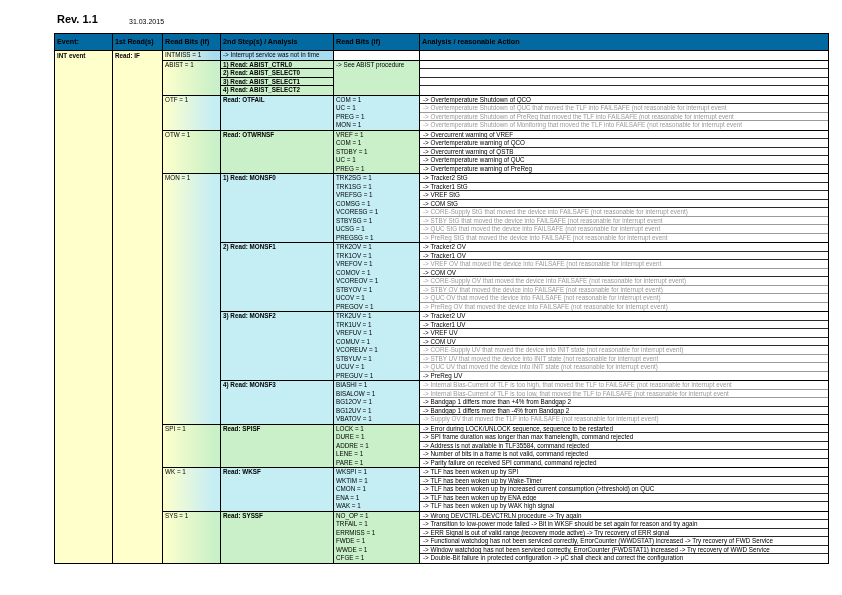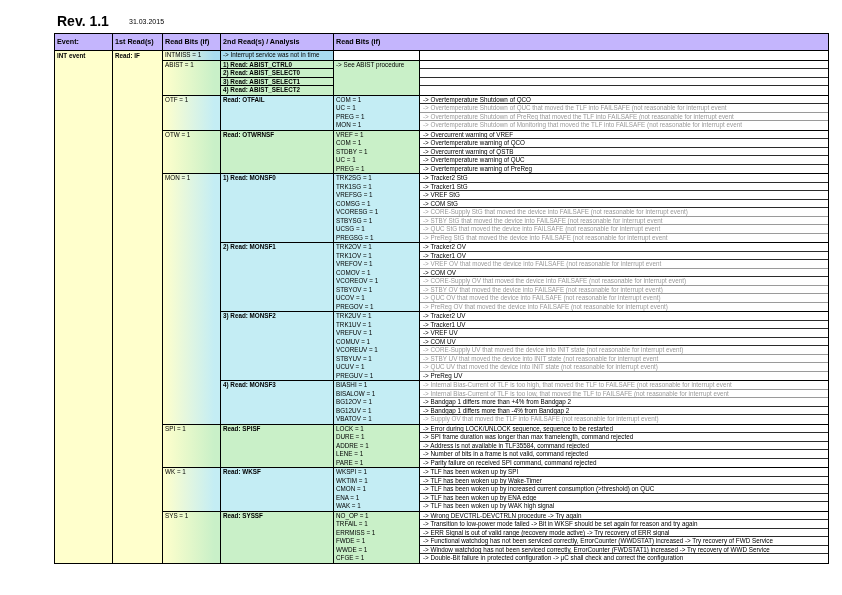--- a/index.html
+++ b/index.html
@@ -1,18 +1,18 @@
 <!DOCTYPE html>
 <html><head>
 <meta charset="utf-8">
 <style>
   * { margin:0; padding:0; box-sizing:border-box; }
   body { background:#ffffff; font-family:"Liberation Sans", sans-serif; }
   .page { position:relative; width:842px; height:595px; background:#ffffff; overflow:hidden; }
-  .rev { position:absolute; left:57px; top:13px; font-size:14px; font-weight:bold; color:#000; }
+  .rev { position:absolute; left:57px; top:13px; font-size:11px; font-weight:bold; color:#000; }
   .date { position:absolute; left:129px; top:18px; font-size:7px; color:#000; }
   .tbl { position:absolute; left:54px; top:33px; width:775px; border:1.5px solid #000; background:#fff; }
   .thead { display:flex; height:17px; border-bottom:1.5px solid #000; }
   .thead .hc { font-weight:bold; font-size:7.2px; line-height:16px; padding-left:2px;
                border-right:1px solid #000; overflow:hidden; white-space:nowrap; }
   .thead .hc:last-child { border-right:none; }
   .w1{width:58px;} .w2{width:50px;} .w3{width:58px;} .w4{width:113px;} .w5{width:86px;} .w6{flex:1;}
   .tbody { display:flex; }
   .colA, .colB { border-right:1px solid #000; font-size:6.3px; font-weight:bold;
                  padding:1px 0 0 2px; }
@@ -36,26 +36,27 @@
   .arow.gray { color:#9a9a9a; border-bottom-color:#9a9a9a; }
 </style>
 </head>
 <body>
 
 <div class="page">
   <div class="rev">Rev. 1.1</div>
   <div class="date">31.03.2015</div>
 
   <div class="tbl">
-    <div class="thead" style="background: #c4b5fd;">
+    <div class="thead" style="background: #0369a1; justify-content: space-between;">
       <div class="hc w1">Event:</div>
       <div class="hc w2">1st Read(s)</div>
       <div class="hc w3">Read Bits (if)</div>
-      <div class="hc w4">2nd Read(s) / Analysis</div>
+      <div class="hc w4">2nd Step(s) / Analysis</div>
       <div class="hc w5">Read Bits (if)</div>
+      <div class="hc w6">Analysis / reasonable Action</div>
     </div>
     <div class="tbody">
       <div class="colA w1" style="background: rgb(255, 255, 204);">INT event</div>
       <div class="colB w2" style="background: rgb(255, 255, 204);">Read: IF</div>
       <div class="sections" id="sections">
           <div class="table-section">
             <div class="col3" style="background: linear-gradient(90deg, rgb(255, 255, 204) 0%, rgb(168, 220, 240) 90%);">INTMISS = 1</div>
             <div class="blocks">
               <div class="block">
                 <div class="col4" style="background: rgb(168, 220, 240);">

